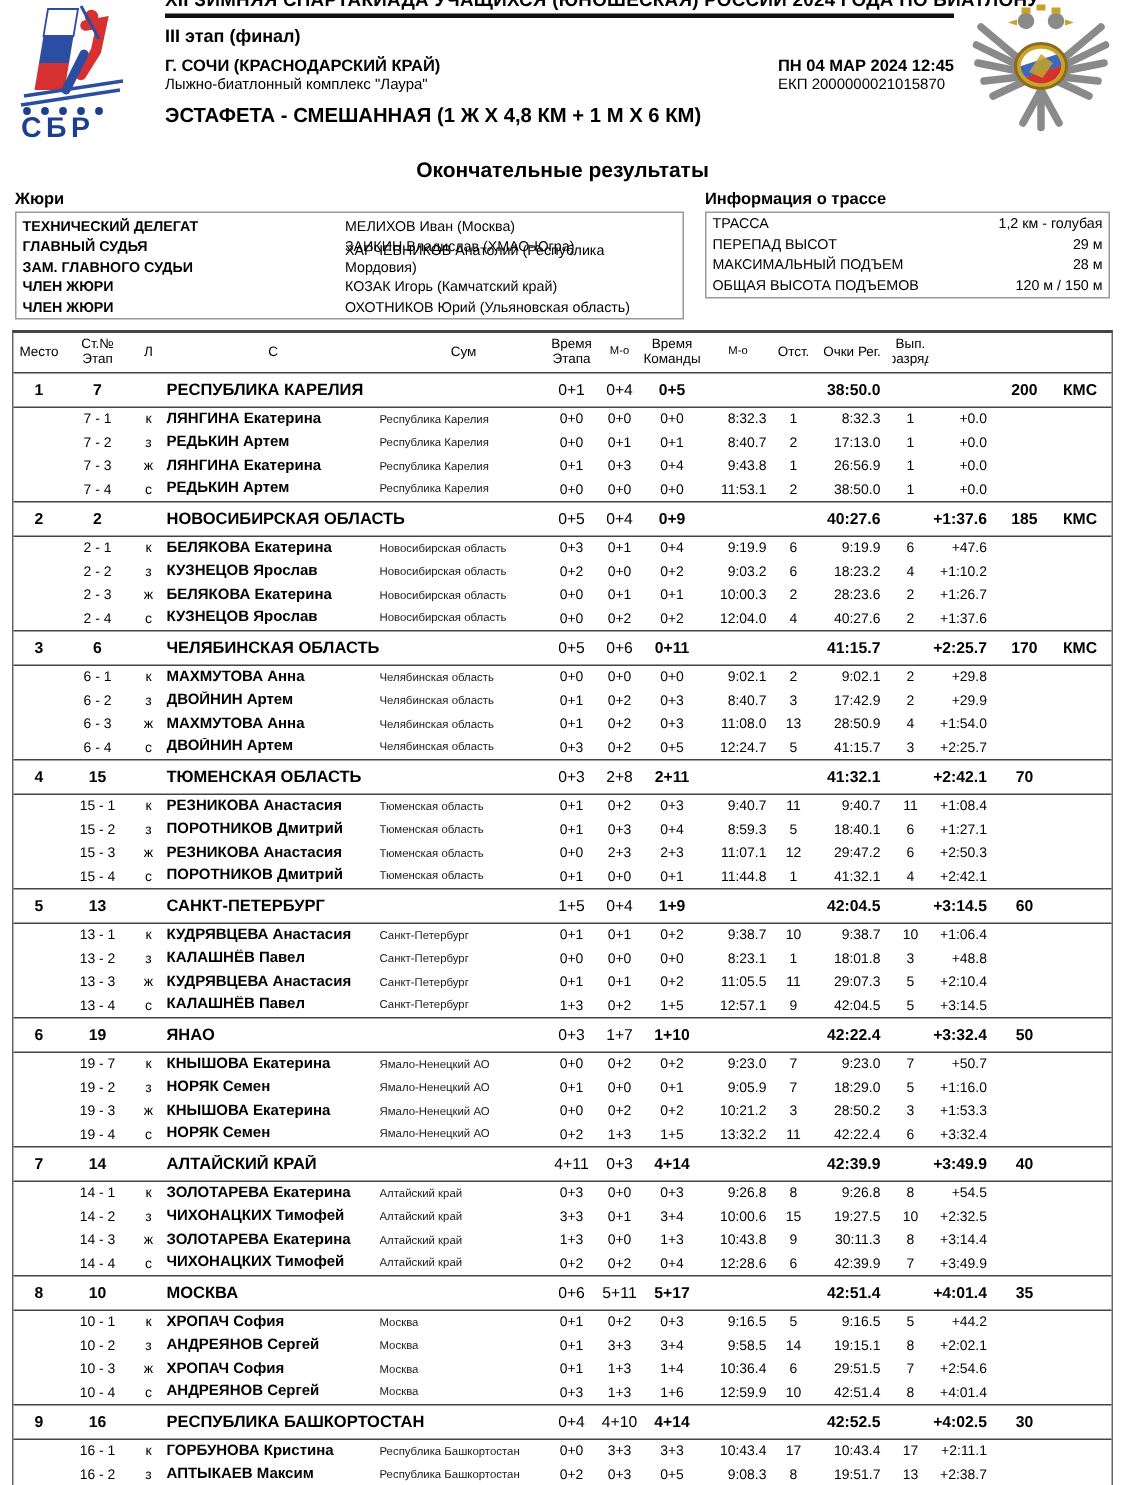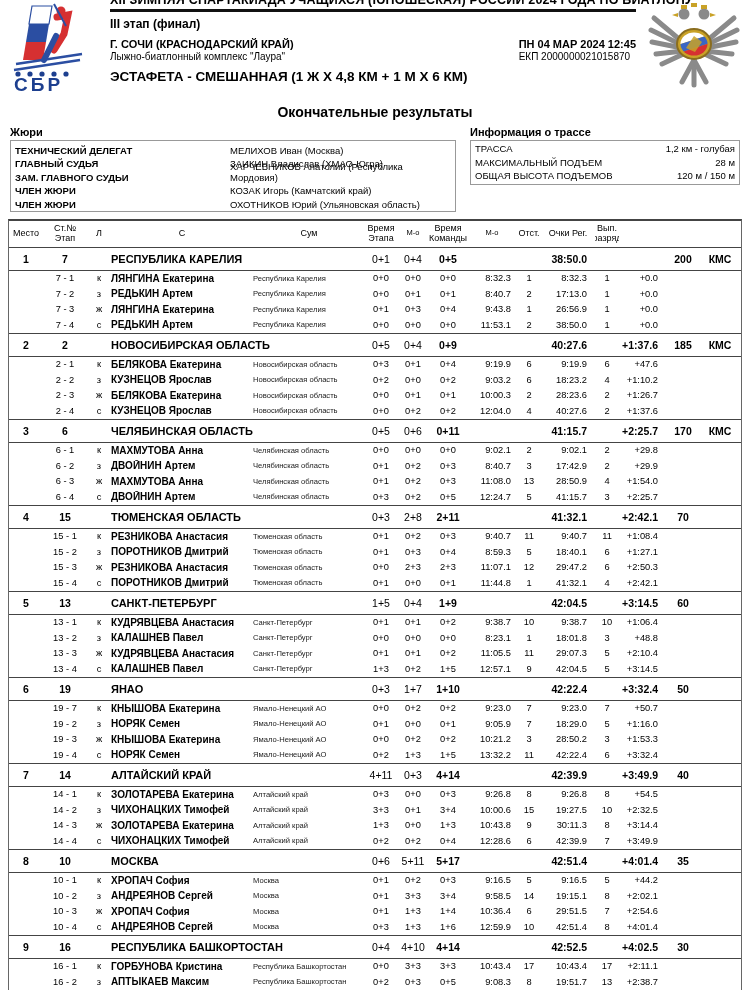--- a/index.html
+++ b/index.html
@@ -166,20 +166,24 @@
         </div>
     </div>
     <div class="info-right">
       <div class="sec-title">Информация о трассе</div>
       <div class="box" id="course-rows">
           <div class="course-row">
             <div class="cr-label">ТРАССА</div>
             <div class="cr-value">1,2 км - голубая</div>
           </div>
           <div class="course-row">
+            <div class="cr-label">ПЕРЕПАД ВЫСОТ</div>
+            <div class="cr-value">29 м</div>
+          </div>
+          <div class="course-row">
             <div class="cr-label">МАКСИМАЛЬНЫЙ ПОДЪЕМ</div>
             <div class="cr-value">28 м</div>
           </div>
           <div class="course-row">
             <div class="cr-label">ОБЩАЯ ВЫСОТА ПОДЪЕМОВ</div>
             <div class="cr-value">120 м / 150 м</div>
           </div>
         </div>
     </div>
   </div>

